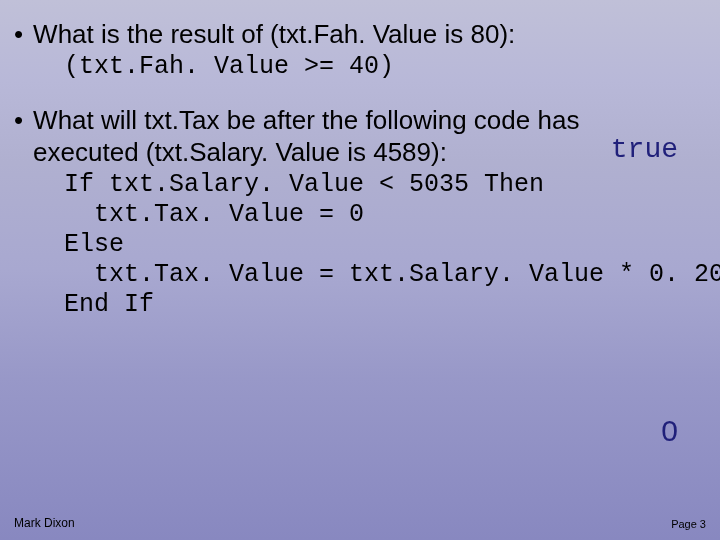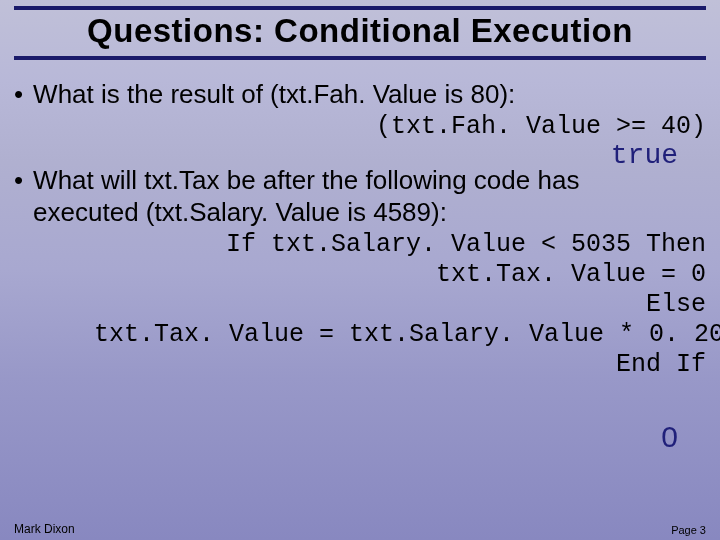--- a/index.html
+++ b/index.html
@@ -48,21 +48,20 @@
     color: #000;
   }
   .code {
     font-family: "Courier New", Courier, monospace;
     font-size: 25px;
     color: #000;
     white-space: pre;
     margin-left: 50px;
     margin-top: 2px;
     line-height: 30px;
-    text-align: right;
   }
   .answer1 {
     position: absolute;
     top: 134px;
     right: 42px;
     font-family: "Courier New", Courier, monospace;
     font-size: 28px;
     font-weight: normal;
     color: #20207a;
   }
@@ -89,23 +88,20 @@
     right: 14px;
     font-size: 11px;
     color: #000;
   }
 </style>
 </head>
 <body>
 
 <div class="slide">
 
-  <div class="title-wrap">
-    <div class="title">Questions: Conditional Execution</div>
-  </div>
 
   <div class="content">
 
     <div class="bullet">
       <span class="dot">•</span>
       <span class="text">What is the result of (txt.Fah. Value is 80):</span>
     </div>
     <div class="code">(txt.Fah. Value &gt;= 40)</div>
 
     <div class="gap"></div>

